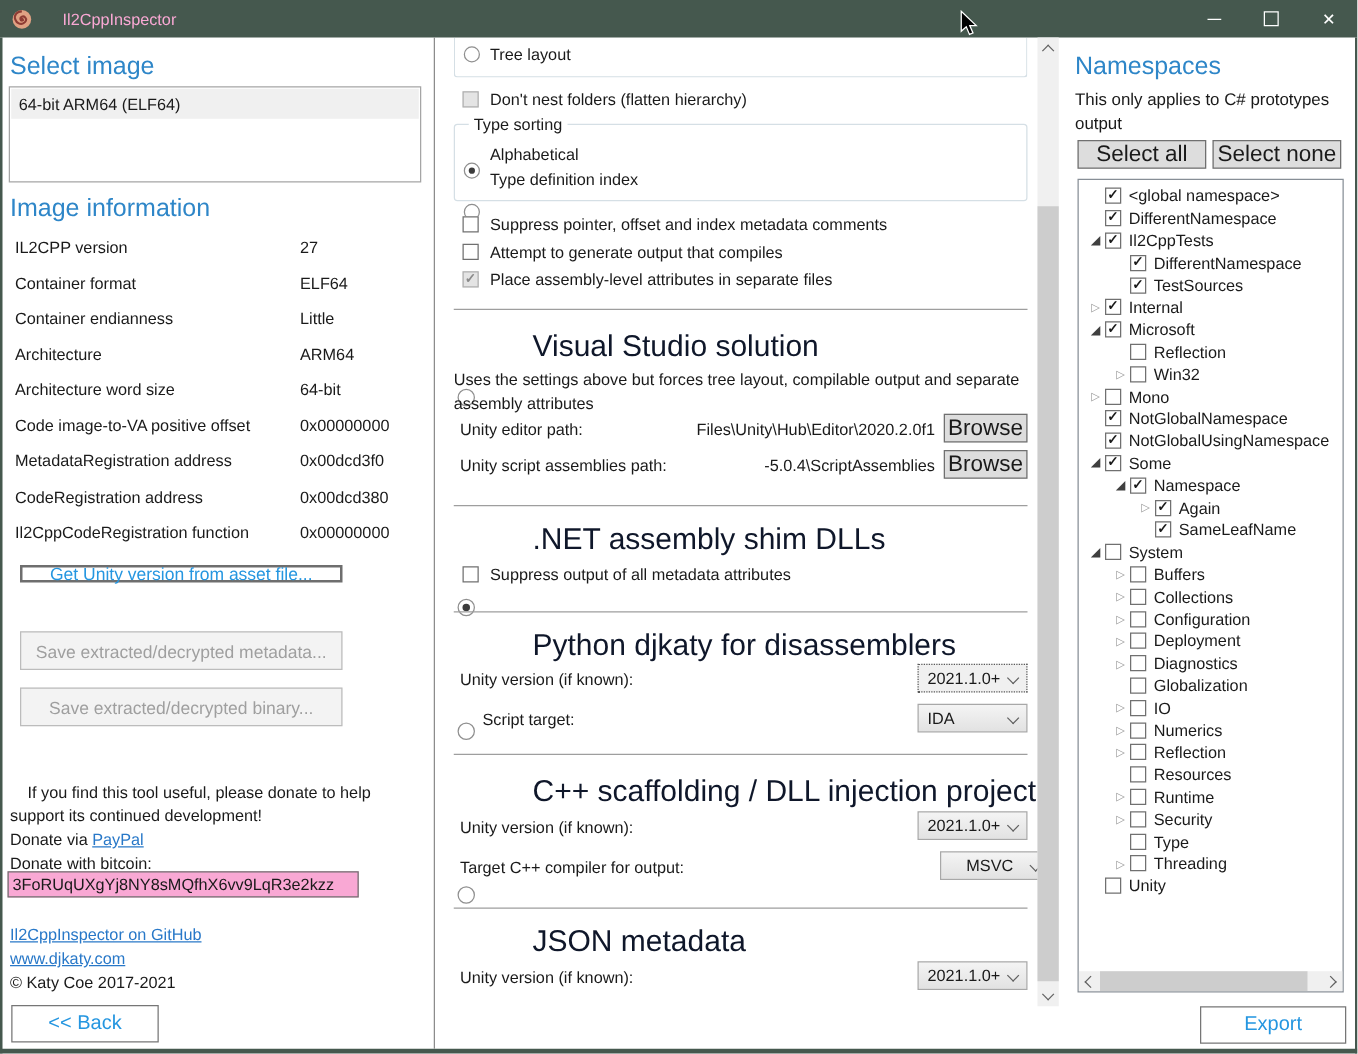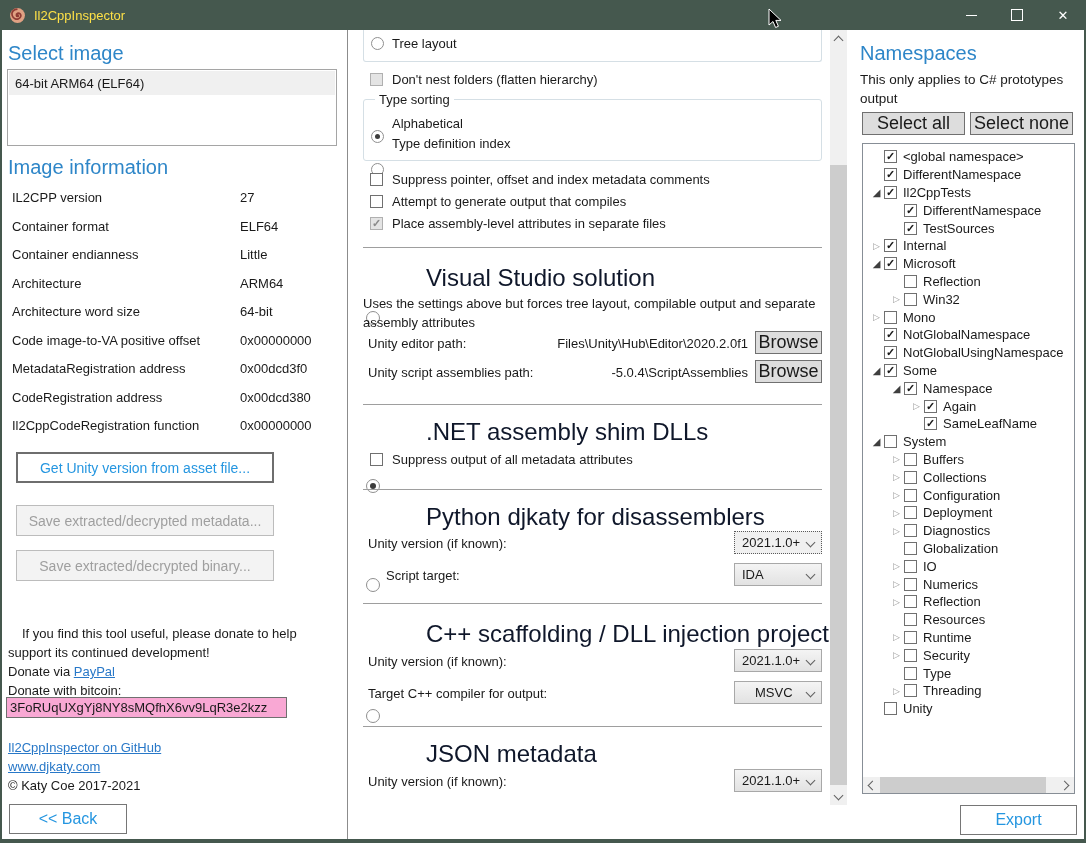--- a/index.html
+++ b/index.html
@@ -4,21 +4,21 @@
 <style>
   html,body{margin:0;padding:0;background:#cfcfcf;}
   #window{
     position:relative;width:1086px;height:843px;background:#ffffff;
     font-family:"Liberation Sans",sans-serif;color:#1a1a1a;overflow:hidden;
     font-size:13px;
   }
   .abs{position:absolute;}
   
   #titlebar{left:0;top:0;width:1086px;height:30px;background:#45584e;display:flex;align-items:center;}
-  #title-text{color:#fde047;font-size:13px;margin-left:8px;}
+  #title-text{color:#f9a8d4;font-size:13px;margin-left:24px;}
   #app-icon{margin-left:9px;width:17px;height:17px;}
   .edge{background:#45584e;}
   .cap-btn{position:absolute;top:0;width:46px;height:30px;display:flex;align-items:center;justify-content:center;color:#fff;}
   .min-glyph{width:11px;height:1px;background:#fff;}
   .max-glyph{width:10px;height:10px;border:1px solid #fff;}
   .close-glyph{font-size:13px;line-height:13px;color:#fff;}
   
   .heading{font-size:20px;font-weight:300;color:#2e86c8;white-space:nowrap;}
   .green-heading{font-size:24px;font-weight:300;color:#0f172a;white-space:nowrap;margin-left:38px;}
   .link{color:#2878c8;text-decoration:underline;cursor:pointer;}
@@ -131,21 +131,21 @@
       <div class="info-row">
         <span class="info-label">CodeRegistration address</span>
         <span class="info-value">0x00dcd380</span>
       </div>
       <div class="info-row">
         <span class="info-label">Il2CppCodeRegistration function</span>
         <span class="info-value">0x00000000</span>
       </div>
     </div>
 
-  <div class="abs blue-btn" style="left:16px;top:452px;width:258px;height:31px;border:2px solid #6e6e6e;font-size:14px;">Get Unity version from asset file...</div>
+  <div class="abs blue-btn" style="left:16px;top:452px;width:258px;height:14px;border:2px solid #6e6e6e;font-size:14px;">Get Unity version from asset file...</div>
   <div class="abs blue-btn" style="left:16px;top:505px;width:258px;height:31px;border:1px solid #bcbcbc;background:#f3f3f3;color:#9f9f9f;font-size:14px;">Save extracted/decrypted metadata...</div>
   <div class="abs blue-btn" style="left:16px;top:550px;width:258px;height:31px;border:1px solid #bcbcbc;background:#f3f3f3;color:#9f9f9f;font-size:14px;">Save extracted/decrypted binary...</div>
 
   <div class="abs donate-line" style="left:22px;top:624px;">If you find this tool useful, please donate to help</div>
   <div class="abs donate-line" style="left:8px;top:643px;">support its continued development!</div>
   <div class="abs donate-line" style="left:8px;top:662px;"><span>Donate via </span><span class="link">PayPal</span></div>
   <div class="abs donate-line" style="left:8px;top:681px;">Donate with bitcoin:</div>
   <input id="bitcoin-input" value="3FoRUqUXgYj8NY8sMQfhX6vv9LqR3e2kzz" style="">
 
   <div class="abs donate-line link" style="left:8px;top:738px;">Il2CppInspector on GitHub</div>
@@ -207,21 +207,21 @@
   <div class="abs row-label" style="left:386px;top:568px;">Script target:</div>
   <div class="dropdown" style="left:734px;top:563px;"><span>IDA</span><span class="chev"></span></div>
 
   <div class="abs sep" style="left:363px;top:603px;width:459px;"></div>
 
   <div class="abs radio big" style="left:366px;top:628px;"></div>
   <div class="abs green-heading" style="left:388px;top:620px;">C++ scaffolding / DLL injection project</div>
   <div class="abs row-label" style="left:368px;top:654px;">Unity version (if known):</div>
   <div class="dropdown" style="left:734px;top:649px;"><span>2021.1.0+</span><span class="chev"></span></div>
   <div class="abs row-label" style="left:368px;top:686px;">Target C++ compiler for output:</div>
-  <div class="dropdown" style="left:734px;top:681px;padding-left:20px;"><span>MSVC</span><span class="chev"></span></div>
+  <div class="dropdown" style="left:752px;top:681px;padding-left:20px;"><span>MSVC</span><span class="chev"></span></div>
 
   <div class="abs sep" style="left:363px;top:726px;width:459px;"></div>
 
   <div class="abs green-heading" style="left:388px;top:740px;">JSON metadata</div>
   <div class="abs row-label" style="left:368px;top:774px;">Unity version (if known):</div>
   <div class="dropdown" style="left:734px;top:769px;"><span>2021.1.0+</span><span class="chev"></span></div>
 
   <div class="abs vscroll" style="left:830px;top:30px;height:775px;">
     <div class="sb-arrow" style="top:0;">
         <span class="sb-chev up"></span>

